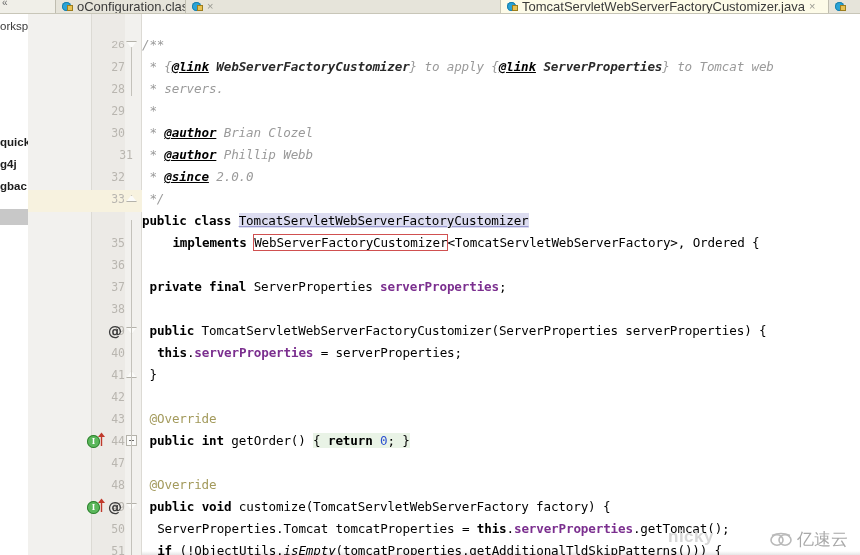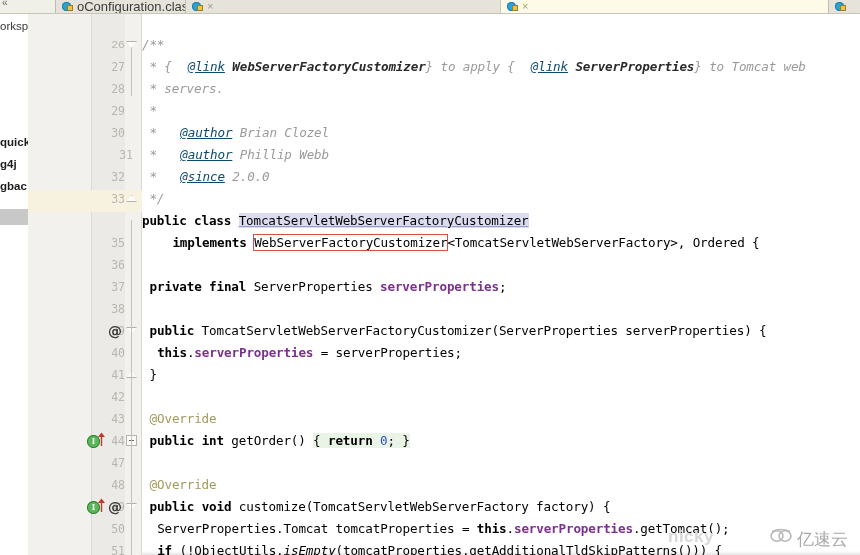--- a/index.html
+++ b/index.html
@@ -61,21 +61,21 @@
             font-family:"DejaVu Sans Mono","Liberation Mono",monospace;
             font-size:12.6px;color:#000000;letter-spacing:-0.15px;}
 
   .curline{position:absolute;left:0;width:860px;height:22px;background:#fdf7e2;}
   .curline-n{position:absolute;left:0;width:114px;height:22px;background:#f7f2df;}
 
   
   .kw{color:#000000;font-weight:bold;}
   .fld{color:#7b2f8f;font-weight:bold;}
   .jdoc{color:#9a9a9a;font-style:italic;}
-  .jtag{color:#0c4a6e;font-weight:normal;font-style:italic;text-decoration:underline;margin-left:16px;}
+  .jtag{color:#000000;font-weight:bold;font-style:italic;text-decoration:underline;}
   .jlnk{color:#2a2a2a;font-weight:bold;font-style:italic;}
   .ann{color:#a39a5c;}
   .num{color:#2a4fd0;}
   .stat{color:#000;font-style:italic;}
 
   
   .occ{background:#dcdcf0;}
   .occ-u{text-decoration:underline;text-decoration-color:#9a9ad0;}
   
   .redbox{outline:1px solid #d05050;}
@@ -99,21 +99,21 @@
   .foldcap{position:absolute;width:11px;height:7px;box-sizing:border-box;border:1px solid #b4b2aa;
            background:#fbfbf9;}
   .foldcap.down{clip-path:polygon(0 0,100% 0,50% 100%);}
   .foldcap.up{clip-path:polygon(50% 0,100% 100%,0 100%);}
 
   .bulb{position:absolute;width:13px;height:13px;}
 
   
   .wm-text{position:absolute;font-family:"Liberation Sans",sans-serif;
            font-size:17px;color:#d8d8d8;font-weight:600;letter-spacing:0.5px;}
-  .wm-logo{position:absolute;display:flex;align-items:flex-start;gap:5px;color:#b9b9b9;}
+  .wm-logo{position:absolute;display:flex;align-items:center;gap:5px;color:#b9b9b9;}
   .wm-logo .cn{font-family:"DejaVu Sans",sans-serif;font-size:17px;color:#a8a8a8;}
   .hshadow{position:absolute;left:114px;bottom:0;width:746px;height:4px;
            background:linear-gradient(to bottom,rgba(0,0,0,0.00),rgba(0,0,0,0.10));}
 </style>
 </head>
 <body>
 
 <div class="app">
 
   <div class="tabbar">
@@ -134,20 +134,21 @@
           <i class="c2"></i>
         </span>
       <span class="tclose">×</span>
     </div>
 
     <div class="tab active" style="left:500px;width:330px;">
       <span class="tabicon">
           <i class="c1"></i>
           <i class="c2"></i>
         </span>
+      <span class="tlabel">TomcatServletWebServerFactoryCustomizer.java</span>
       <span class="tclose">×</span>
     </div>
 
     <div class="tab" style="left:828px;width:40px;">
       <span class="tabicon">
           <i class="c1"></i>
           <i class="c2"></i>
         </span>
       <span class="tlabel"></span>
     </div>

